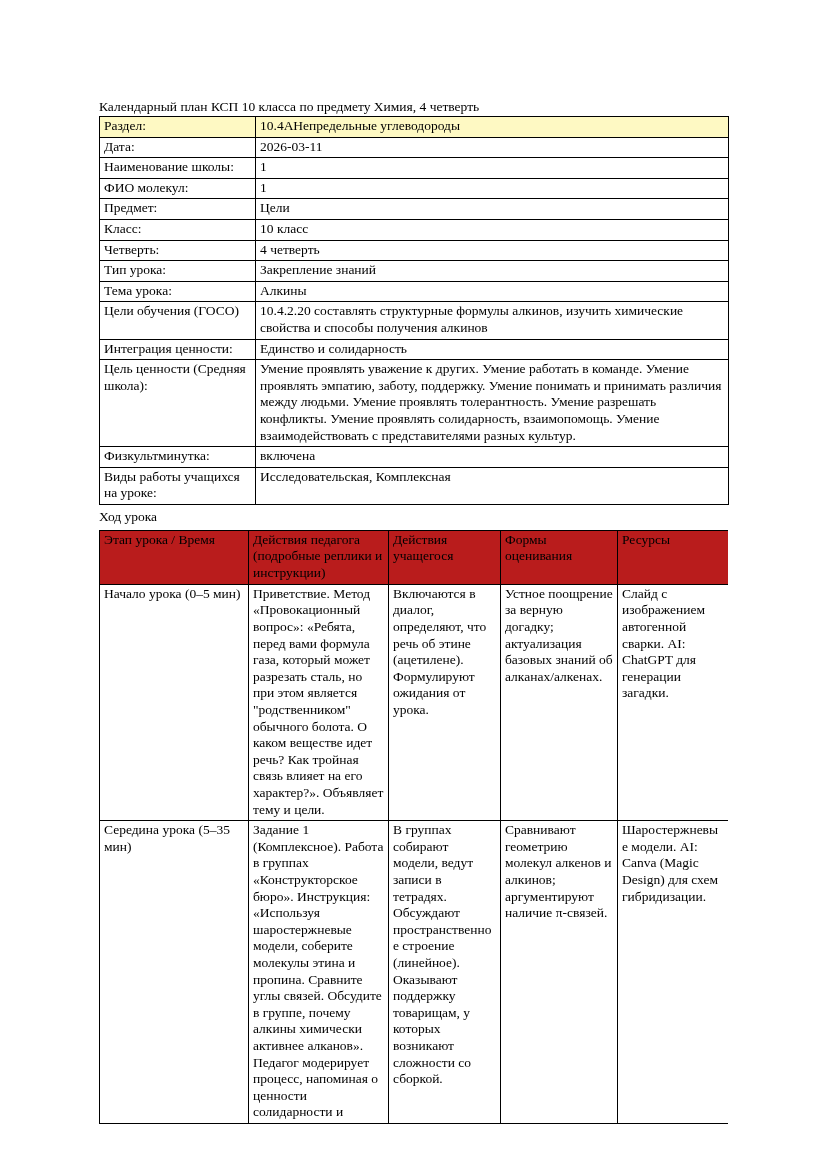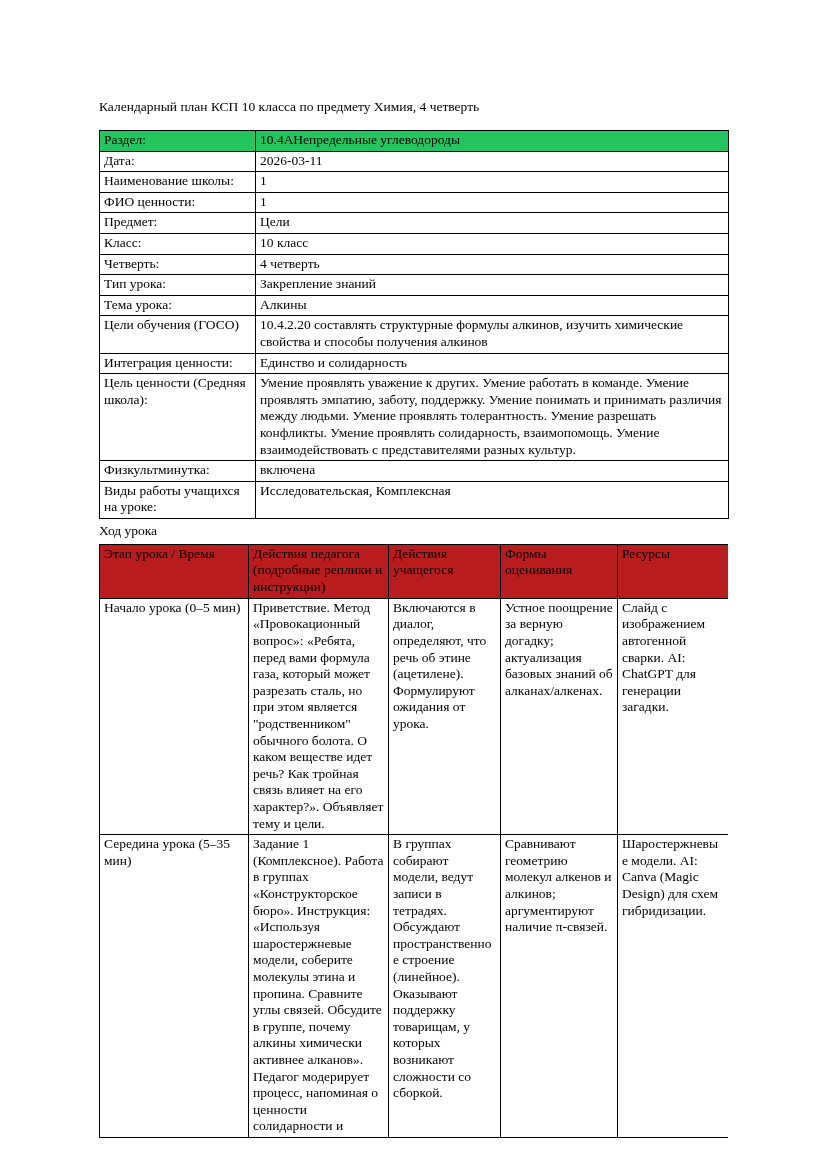--- a/index.html
+++ b/index.html
@@ -18,21 +18,21 @@
   .page {
     position: relative;
     width: 827px;
     height: 1170px;
     box-sizing: border-box;
     padding: 98px 99px 0 99px;
   }
   .doc-title {
     font-size: 13.5px;
     line-height: 18px;
-    margin: 0 0 14px 0;
+    margin: 0 0 0 0;
     white-space: nowrap;
   }
   .section-label {
     font-size: 13.5px;
     line-height: 18px;
     margin: 3px 0 4px 0;
   }
   table {
     border-collapse: collapse;
     table-layout: fixed;
@@ -46,21 +46,21 @@
     vertical-align: top;
     text-align: left;
     font-weight: normal;
     word-wrap: break-word;
     overflow-wrap: break-word;
     hyphens: none;
   }
   
   #info-table col.c-label { width: 156px; }
   #info-table col.c-value { width: 473px; }
-  #info-table tr.shaded td { background: #22c55e; }
+  #info-table tr.shaded td { background: #fef9c3; }
   #info-table td.label { }
   
   #flow-table col.c1 { width: 149px; }
   #flow-table col.c2 { width: 140px; }
   #flow-table col.c3 { width: 112px; }
   #flow-table col.c4 { width: 117px; }
   #flow-table col.c5 { width: 111px; }
   #flow-table thead td { background: #b91c1c; height: 50px; }
   #flow-table td { vertical-align: top; }
   .tall-a { height: 230px; margin-left: 48px; }
@@ -91,21 +91,21 @@
         </tr>
         <tr>
           <td class="label">Дата:</td>
           <td>2026-03-11</td>
         </tr>
         <tr>
           <td class="label">Наименование школы:</td>
           <td>1</td>
         </tr>
         <tr>
-          <td class="label">ФИО ценности:</td>
+          <td class="label">ФИО молекул:</td>
           <td>1</td>
         </tr>
         <tr>
           <td class="label">Предмет:</td>
           <td>Цели</td>
         </tr>
         <tr>
           <td class="label">Класс:</td>
           <td>10 класс</td>
         </tr>

